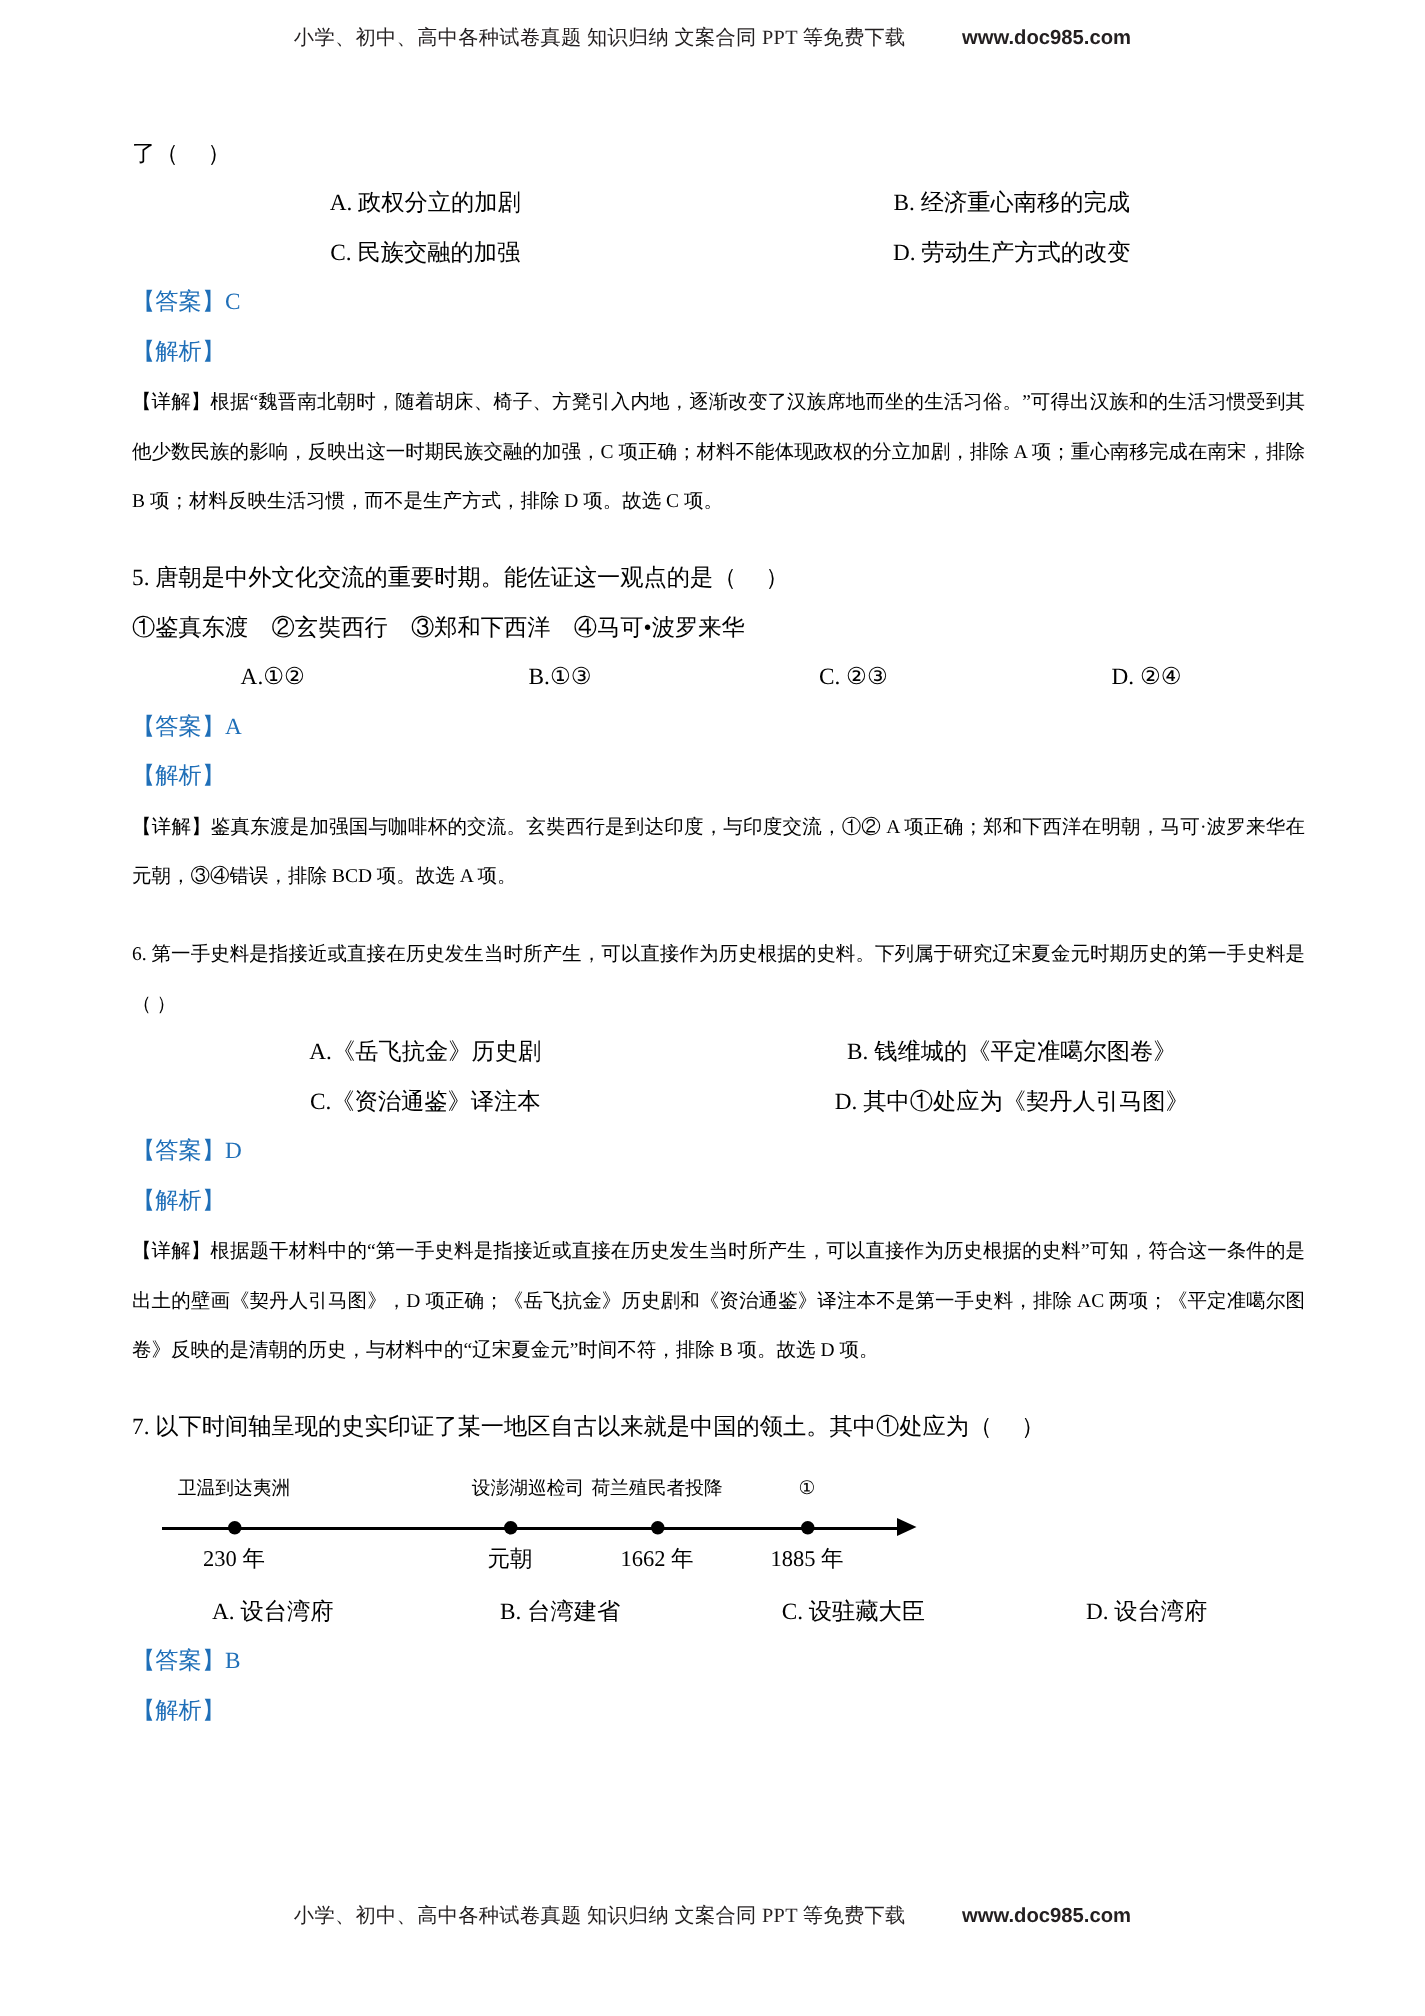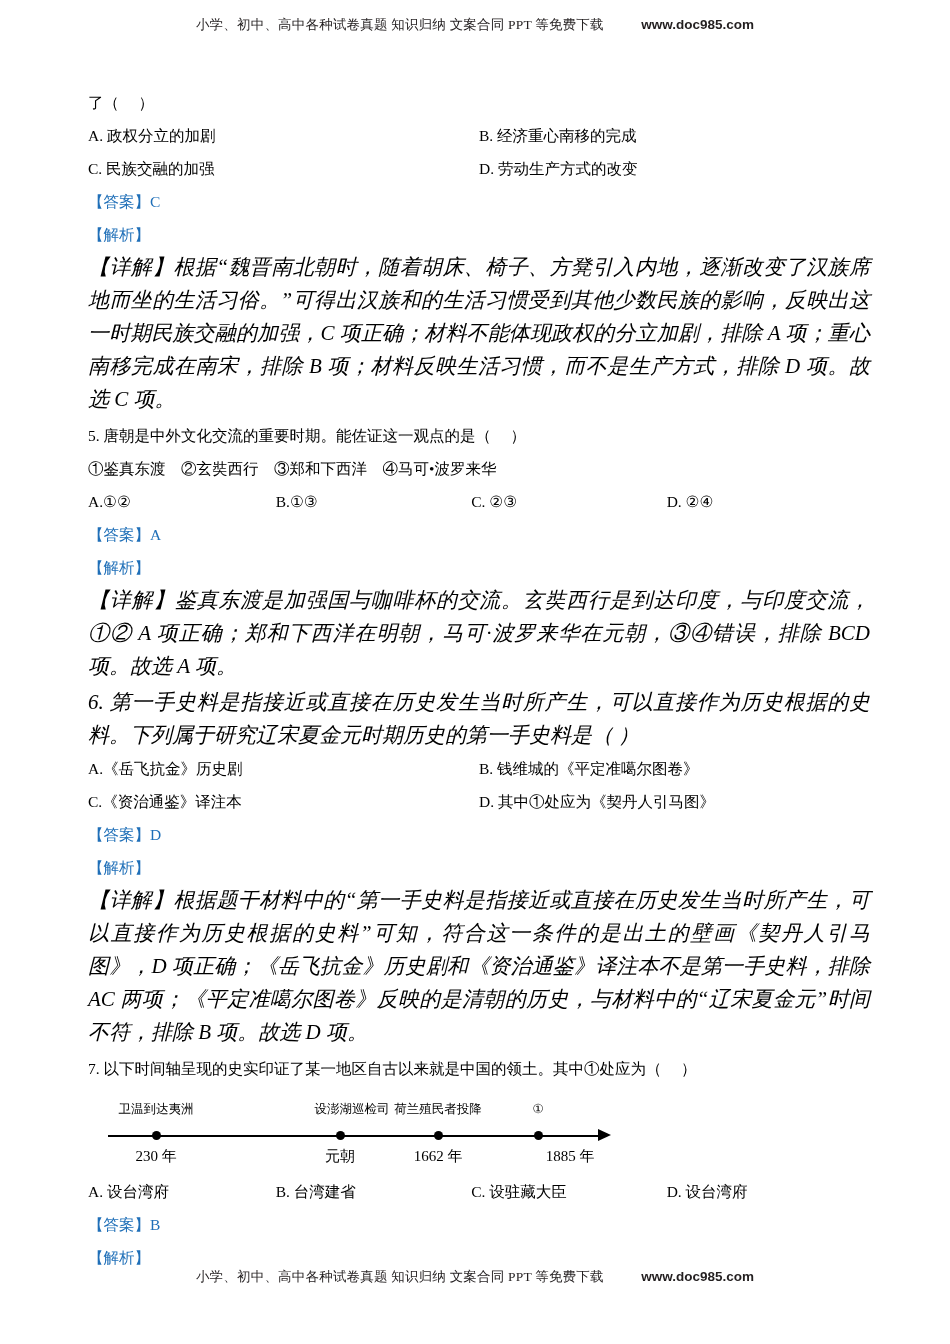--- a/index.html
+++ b/index.html
@@ -39,32 +39,32 @@
     line-height: 33px;
     color: #000;
     white-space: pre-wrap;
   }
   .stem { margin-top: 2px; }
   .blue { color: #1f6fb8; }
   .opt-row {
     display: flex;
     font-size: 15.5px;
     line-height: 33px;
+    text-align: center;
   }
   .opt-2 > div { width: 50%; }
   .opt-4 > div { width: 25%; }
   .opt-4 > div:first-child { width: 24%; }
   .para {
-    font-size: 21px;
+    font-size: 13px;
     line-height: 33px;
     text-align: justify;
     text-justify: inter-ideograph;
-    font-style: italic;
-  }
-  .q { margin-top: 3px; }
+  }
+  .q { margin-top: 19px; }
   .ans { margin-top: 0; }
   .timeline-wrap {
     margin: 8px 0 4px 0;
     height: 78px;
     position: relative;
   }
   .timeline {
     position: relative;
     left: 20px;
     width: 520px;
@@ -171,21 +171,21 @@
           <div class="tl-top-label" style="left: 48px;">卫温到达夷洲</div>
           <div class="tl-bot-label" style="left: 48px;">230 年</div>
           <div class="tl-dot" style="left: 228px;"></div>
           <div class="tl-top-label" style="left: 244px;">设澎湖巡检司</div>
           <div class="tl-bot-label" style="left: 232px;">元朝</div>
           <div class="tl-dot" style="left: 326px;"></div>
           <div class="tl-top-label" style="left: 330px;">荷兰殖民者投降</div>
           <div class="tl-bot-label" style="left: 330px;">1662 年</div>
           <div class="tl-dot" style="left: 426px;"></div>
           <div class="tl-top-label" style="left: 430px;">①</div>
-          <div class="tl-bot-label" style="left: 430px; margin-left: 32px;">1885 年</div>
+          <div class="tl-bot-label" style="left: 430px;">1885 年</div>
         </div>
     </div>
 
     <div class="opt-row opt-4">
       <div>A. 设台湾府</div>
       <div>B. 台湾建省</div>
       <div>C. 设驻藏大臣</div>
       <div>D. 设台湾府</div>
     </div>
     <div class="line ans"><span class="blue">【答案】B</span></div>

